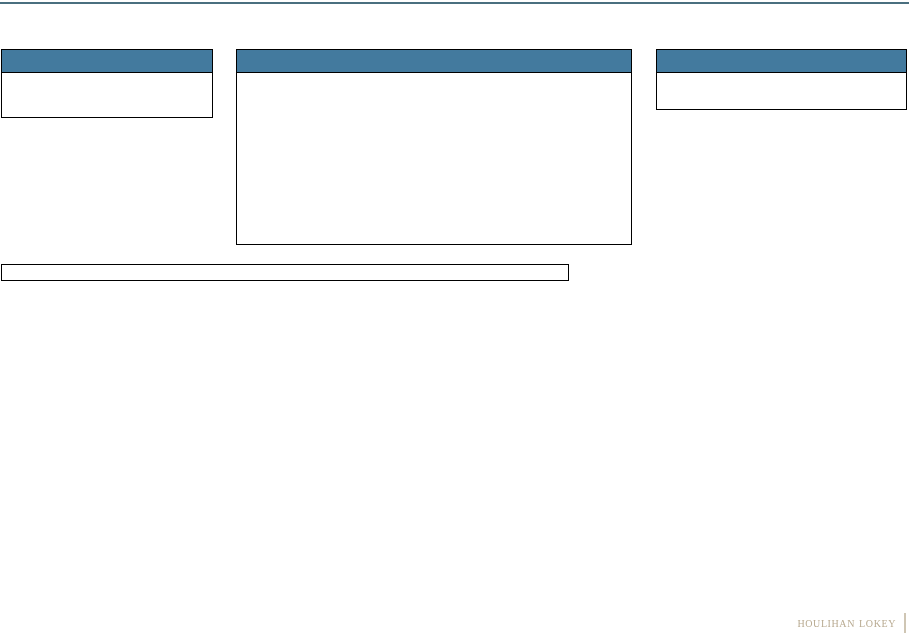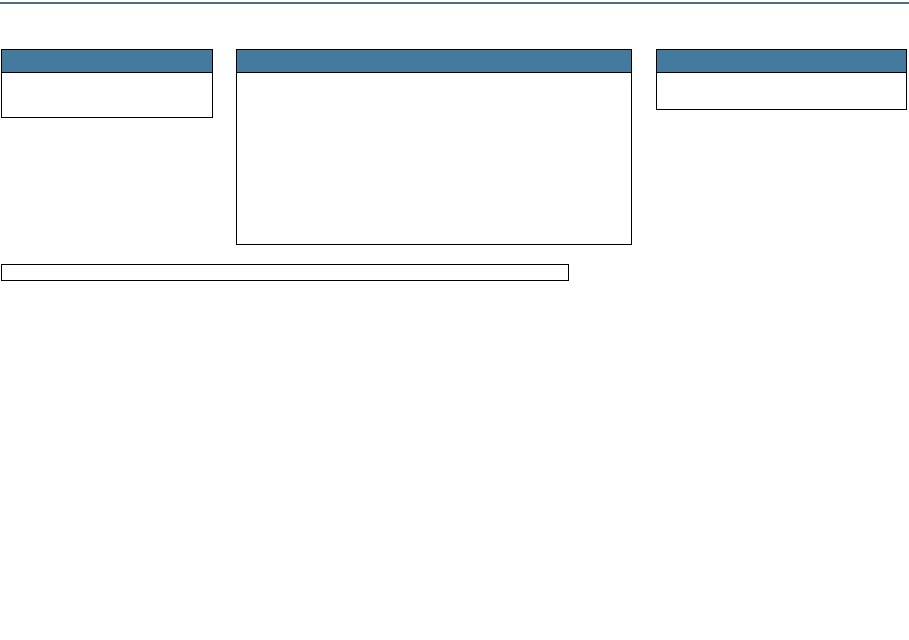--- a/index.html
+++ b/index.html
@@ -177,14 +177,18 @@
 
   <div class="content-box" id="box-right">
     <div class="box-header"></div>
     <div class="box-body"></div>
   </div>
 
   <div class="footnote-strip"></div>
 
   <div class="page-number"></div>
 
+  <div class="brand-footer">
+    <span class="brand-name">Houlihan Lokey</span>
+    <span class="brand-divider"></span>
+  </div>
 
 </div>
 
 </body></html>

